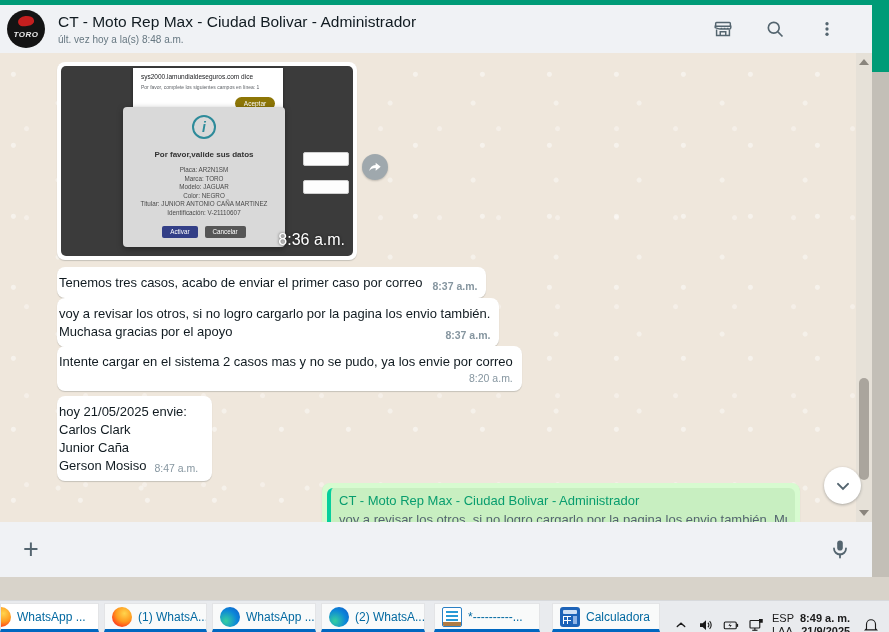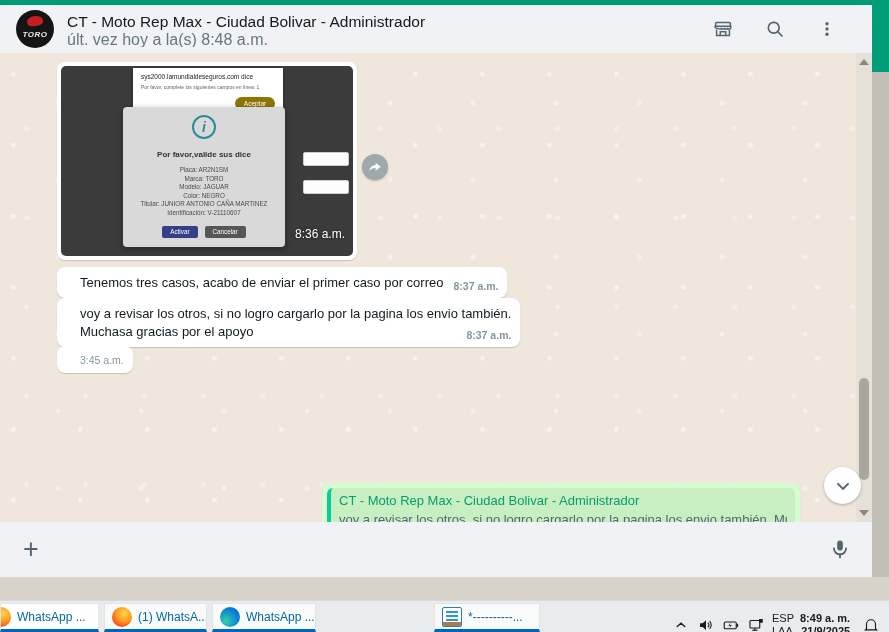--- a/index.html
+++ b/index.html
@@ -8,38 +8,38 @@
   .abs{position:absolute;}
 
   
   .top-teal{left:0;top:0;width:889px;height:5px;background:#009b77;}
   .right-teal{left:872px;top:0;width:17px;height:72px;background:#009b77;}
   .right-gray{left:872px;top:72px;width:17px;height:505px;background:#c3bfb7;}
   .bottom-gap{left:0;top:577px;width:889px;height:23px;background:#d8d3ca;}
 
   
   .chat-header{left:0;top:5px;width:872px;height:48px;background:#f0f2f5;display:flex;align-items:center;}
-  .avatar{width:38px;height:38px;border-radius:50%;background:#141414;margin-left:16px;position:relative;overflow:hidden;flex:none;display:flex;align-items:center;justify-content:center;}
+  .avatar{width:38px;height:38px;border-radius:50%;background:#141414;margin-left:7px;position:relative;overflow:hidden;flex:none;display:flex;align-items:center;justify-content:center;}
   .avatar .bull{position:absolute;top:6px;left:11px;width:16px;height:10px;background:#c41f1f;border-radius:50% 50% 40% 40%;transform:rotate(-8deg);}
   .avatar .av-label{position:relative;color:#eaeaea;font-size:8px;font-weight:bold;font-style:italic;letter-spacing:.5px;margin-top:10px;}
   .header-texts{margin-left:13px;overflow:hidden;}
   .header-title{font-size:15.5px;font-weight:500;color:#111b21;line-height:19px;}
-  .header-sub{font-size:16px;color:#667781;line-height:15px;margin-top:1px;}
+  .header-sub{font-size:10px;color:#667781;line-height:15px;margin-top:1px;}
   .header-actions{margin-left:auto;display:flex;align-items:center;gap:30px;margin-right:34px;}
   .hicon{width:22px;height:22px;display:flex;align-items:center;justify-content:center;color:#54656f;}
 
   
   .chat-area{left:0;top:53px;width:872px;height:469px;overflow:hidden;
     background-color:#efe7dc;
     background-image:radial-gradient(circle at 20% 30%, rgba(255,255,255,.45) 2px, transparent 3px),
                      radial-gradient(circle at 70% 65%, rgba(255,255,255,.4) 2px, transparent 3px),
                      radial-gradient(circle at 45% 85%, rgba(255,255,255,.35) 2px, transparent 3px);
     background-size:67px 71px,83px 77px,59px 89px;}
   .bubble{position:absolute;background:#fff;border-radius:8px;box-shadow:0 1px 1px rgba(11,20,26,.18);}
-  .msg{padding:6px 9px 7px 23px;display:inline-block;max-width:660px;}
+  .msg{padding:6px 9px 7px 2px;display:inline-block;max-width:660px;}
   .msg-text{font-size:13px;line-height:17px;color:#111b21;white-space:pre-line;}
   .msg-time{font-size:10.5px;color:#8696a0;}
   .time-abs{position:absolute;right:9px;bottom:6px;font-weight:bold;}
   .time-block{display:block;text-align:right;margin-top:2px;}
   .time-inline{display:inline-block;margin-left:8px;transform:translateY(2px);}
 
   
   .shot-wrap{left:57px;top:62px;width:300px;height:198px;padding:4px;}
   .shot{position:relative;width:292px;height:190px;background:#3b3b3b;border-radius:5px;overflow:hidden;}
   .shot-dialog{position:absolute;left:72px;top:2px;width:150px;height:47px;background:#fff;border-radius:0 0 4px 4px;padding:5px 8px;box-shadow:0 1px 3px rgba(0,0,0,.4);}
@@ -49,21 +49,21 @@
   .shot-modal{position:absolute;left:62px;top:41px;width:162px;height:140px;background:#d9d9d9;border-radius:4px;text-align:center;padding-top:8px;box-shadow:0 2px 6px rgba(0,0,0,.35);}
   .info-circle{width:24px;height:24px;border:2px solid #2e8b9a;border-radius:50%;color:#2e8b9a;font-size:14px;font-style:italic;font-weight:bold;line-height:20px;margin:0 auto;}
   .modal-title{font-size:8px;font-weight:bold;color:#333;margin-top:11px;}
   .modal-lines{margin-top:7px;}
   .modal-line{font-size:6.3px;color:#4a4a4a;line-height:8.6px;}
   .modal-btns{margin-top:8px;display:flex;justify-content:center;gap:7px;}
   .mbtn{height:12px;border-radius:2px;color:#fff;font-size:6.3px;display:flex;align-items:center;justify-content:center;padding:0 8px;}
   .mbtn.activar{background:#333f87;}
   .mbtn.cancelar{background:#565656;}
   .shot-field{position:absolute;width:46px;height:14px;background:#fdfdfd;border:1px solid #cfcfcf;border-radius:2px;}
-  .shot-time{position:absolute;right:8px;bottom:15px;color:#fff;font-size:12px;text-shadow:0 0 3px rgba(0,0,0,.7);}
+  .shot-time{position:absolute;right:8px;bottom:7px;color:#fff;font-size:16px;text-shadow:0 0 3px rgba(0,0,0,.7);}
 
   .forward-btn{left:362px;top:154px;width:26px;height:26px;border-radius:50%;background:#9fa8ad;display:flex;align-items:center;justify-content:center;box-shadow:0 1px 2px rgba(0,0,0,.2);}
 
   
   .reply-bubble{left:322px;top:483px;width:478px;background:#d7fbd0;border-radius:8px;padding:5px;box-shadow:0 1px 1px rgba(11,20,26,.18);}
   .quote-box{background:#c8efc1;border-left:4px solid #06cf9c;border-radius:6px;padding:5px 8px 7px 8px;overflow:hidden;}
   .quote-title{font-size:13px;font-weight:500;color:#089d6e;white-space:nowrap;overflow:hidden;}
   .quote-preview{font-size:13px;color:#54656f;white-space:nowrap;overflow:hidden;margin-top:4px;}
 
   
@@ -154,21 +154,21 @@
       <div class="shot">
         <div class="shot-dialog">
           <div class="shot-domain">sys2000.lamundialdeseguros.com dice</div>
           <div class="shot-body">Por favor, complete los siguientes campos en línea: 1</div>
           <div class="shot-accept">Aceptar</div>
         </div>
         <div class="shot-field" style="left:242px;top:86px;"></div>
         <div class="shot-field" style="left:242px;top:114px;"></div>
         <div class="shot-modal">
           <div class="info-circle">i</div>
-          <div class="modal-title">Por favor,valide sus dice</div>
+          <div class="modal-title">Por favor,valide sus datos</div>
           <div class="modal-lines">
             <div class="modal-line">Placa: AR2N1SM</div>
             <div class="modal-line">Marca: TORO</div>
             <div class="modal-line">Modelo: JAGUAR</div>
             <div class="modal-line">Color: NEGRO</div>
             <div class="modal-line">Titular: JUNIOR ANTONIO CAÑA MARTINEZ</div>
             <div class="modal-line">Identificación: V-21110607</div>
           </div>
           <div class="modal-btns">
             <div class="mbtn activar">Activar</div>
@@ -190,23 +190,30 @@
       <span class="msg-time time-abs">8:37 a.m.</span>
     </div>
 
     <div class="bubble msg" style="left:57px;top:245px;">
       <span class="msg-text">voy a revisar los otros, si no logro cargarlo por la pagina los envio también.
 Muchasa gracias por el apoyo</span>
       <span class="msg-time time-abs">8:37 a.m.</span>
     </div>
 
     <div class="bubble msg" style="left:57px;top:293px;">
-      <span class="msg-time time-block">3:45 a.m.</span>
-    </div>
-
+      <span class="msg-text">Intente cargar en el sistema 2 casos mas y no se pudo, ya los envie por correo</span>
+      <span class="msg-time time-block">8:20 a.m.</span>
+    </div>
+
+    <div class="bubble msg" style="left:57px;top:343px;padding-right:14px;">
+      <span class="msg-text">hoy 21/05/2025 envie:
+Carlos Clark
+Junior Caña
+Gerson Mosiso</span><span class="msg-time time-inline">8:47 a.m.</span>
+    </div>
 
     <div class="abs reply-bubble" style="top:430px;">
       <div class="quote-box">
         <div class="quote-title">CT - Moto Rep Max - Ciudad Bolivar - Administrador</div>
         <div class="quote-preview">voy a revisar los otros, si no logro cargarlo por la pagina los envio también. Much</div>
       </div>
     </div>
 
     <div class="abs scrollbar" style="left:856px;top:0;">
       <div class="sb-arrow sb-up"></div>
@@ -244,31 +251,43 @@
     <div class="tb-btn" style="left:104px;width:103px;">
       <div class="tb-ic ic-firefox"></div>
       <span class="tb-label">(1) WhatsA...</span>
     </div>
 
     <div class="tb-btn" style="left:212px;width:104px;">
       <div class="tb-ic ic-edge"></div>
       <span class="tb-label">WhatsApp ...</span>
     </div>
 
+    <div class="tb-btn" style="left:321px;width:104px;">
+      <div class="tb-ic ic-edge"></div>
+      <span class="tb-label">(2) WhatsA...</span>
+    </div>
 
     <div class="tb-btn" style="left:434px;width:106px;">
       <div class="tb-ic ic-notepad">
         <div class="ln" style="top:3px;"></div>
           <div class="ln" style="top:7px;"></div>
           <div class="ln" style="top:11px;"></div>
         <div class="base"></div>
       </div>
       <span class="tb-label">*----------...</span>
     </div>
 
+    <div class="tb-btn" style="left:552px;width:108px;">
+      <div class="tb-ic ic-calc">
+        <div class="top"></div>
+          <div class="grid"></div>
+          <div class="col"></div>
+      </div>
+      <span class="tb-label">Calculadora</span>
+    </div>
 
     <div class="tray" style="left:672px;">
       <svg class="tray-ic" viewBox="0 0 24 24" fill="none" stroke="#1a1a1a" stroke-width="1.8" stroke-linecap="round">
         <polyline points="7,14 12,9.5 17,14"></polyline>
       </svg>
     </div>
     <div class="tray" style="left:697px;">
       <svg class="tray-ic" viewBox="0 0 24 24" fill="none" stroke="#1a1a1a" stroke-width="1.5">
         <path d="M4 9.5 h3.5 L12 5.5 v13 L7.5 14.5 H4 Z" fill="#1a1a1a" stroke="none"></path>
         <path d="M14.5 9 a4 4 0 0 1 0 6"></path>

